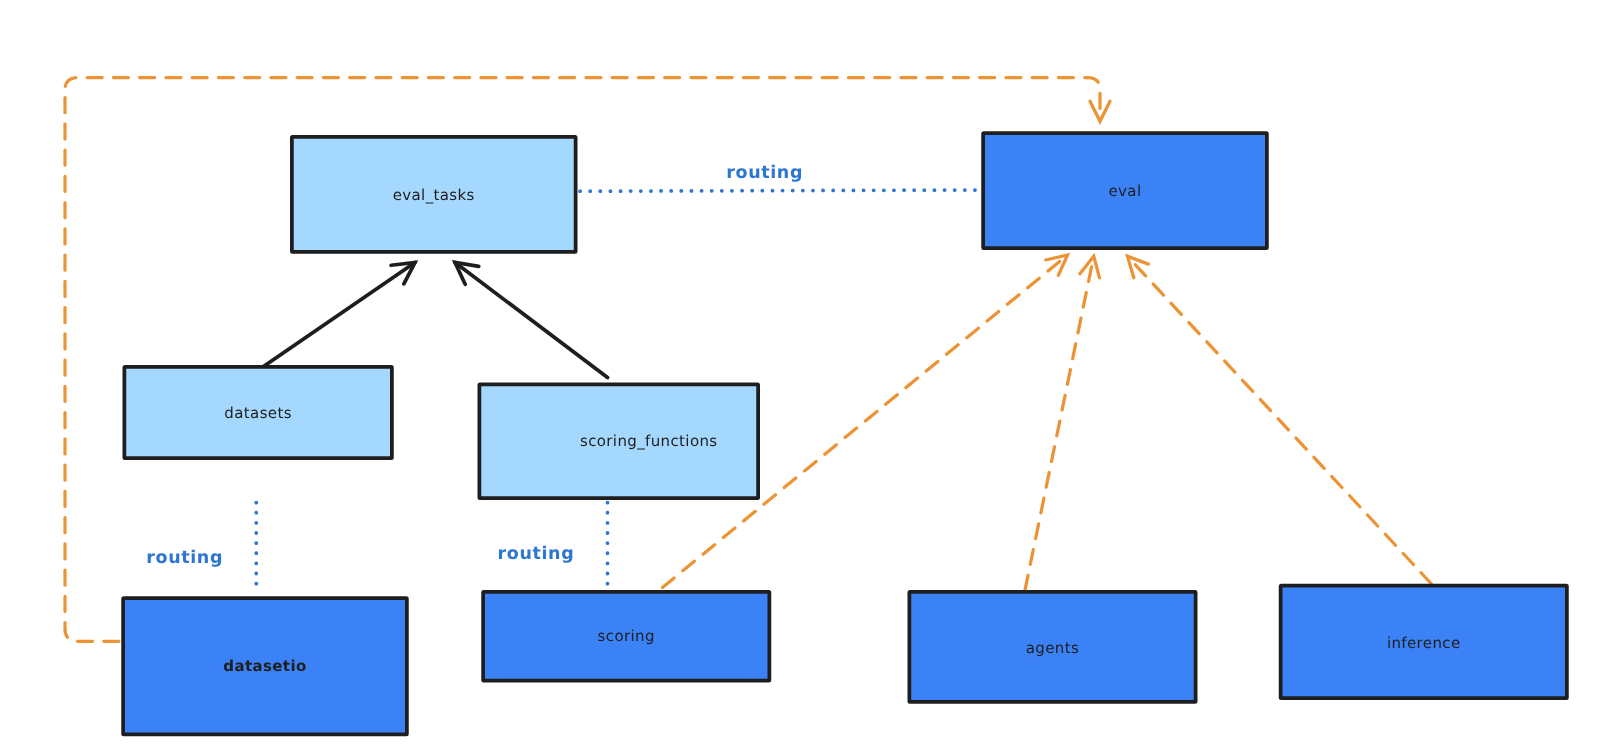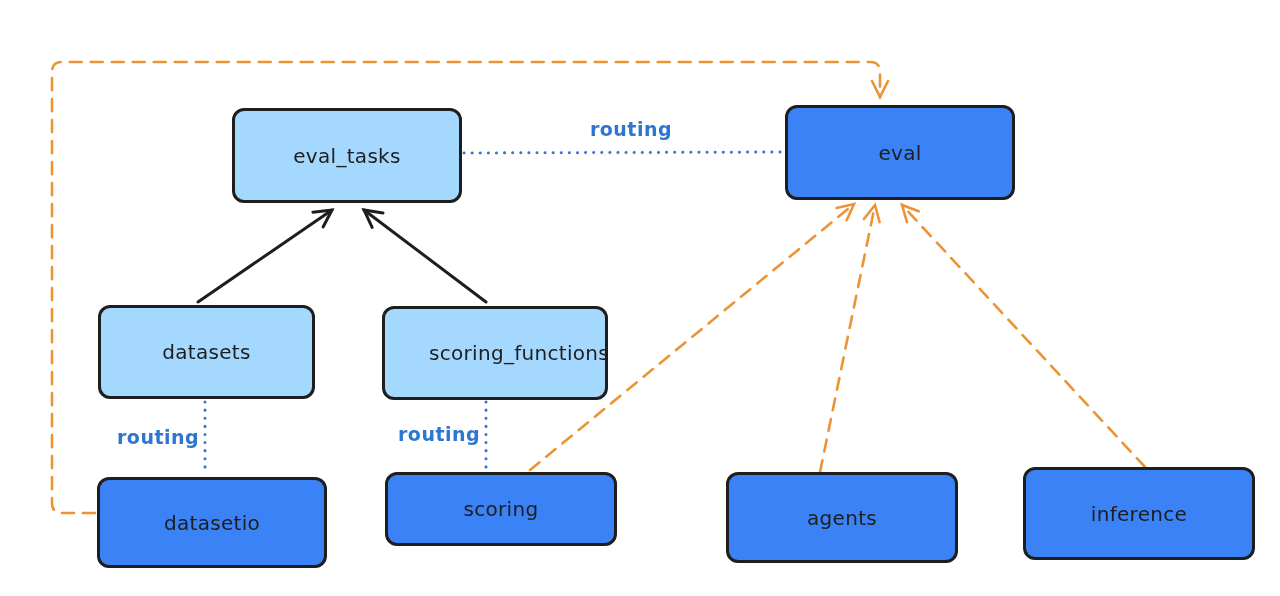--- a/index.html
+++ b/index.html
@@ -13,37 +13,38 @@
   }
   svg.edge-layer {
     position: absolute;
     left: 0; top: 0;
     width: 1280px; height: 596px;
   }
   .node {
     position: absolute;
     box-sizing: border-box;
     border: 3px solid #1e1e1e;
-    border-radius: 12px;
+    border-radius: 2px;
     display: flex;
     align-items: center;
     justify-content: center;
-    font-size: 20px;
+    font-size: 12px;
     color: #1e1e1e;
     letter-spacing: 0.3px;
   }
   .node.blue  { background: #a5d8ff; }
   .node.green { background: #3b82f6; }
   .edge-label {
     position: absolute;
     color: #2e76d2;
-    font-size: 19px;
+    font-size: 14px;
     font-weight: 600;
     letter-spacing: 0.5px;
-    text-align: center;
+    text-align: left;
+    margin-top: 12px;
   }
 </style>
 </head>
 <body>
 
 <div class="canvas">
 
   <svg class="edge-layer" viewBox="0 0 1280 596" xmlns="http://www.w3.org/2000/svg">
     <defs>
       <marker id="head-black" markerUnits="userSpaceOnUse" markerWidth="44" markerHeight="44" refX="0" refY="0" orient="auto" viewBox="-22 -22 44 44">
@@ -68,29 +69,29 @@
   </svg>
 
   <div class="node blue" style="left:232px;  top:108px; width:230px; height:95px;">
     <span>eval_tasks</span>
   </div>
 
   <div class="node green" style="left:785px;  top:105px; width:230px; height:95px;">
     <span>eval</span>
   </div>
 
-  <div class="node blue" style="left:98px;   top:305px; width:217px; height:94px;">
+  <div class="node blue" style="left:98px;   top:292px; width:217px; height:76px;">
     <span>datasets</span>
   </div>
 
   <div class="node blue" style="left:382px;  top:306px; width:226px; height:94px;padding-left:48px;">
     <span>scoring_functions</span>
   </div>
 
-  <div class="node green" style="left:97px;   top:477px; width:230px; height:91px;">
+  <div class="node green" style="left:97px;   top:477px; width:230px; height:112px;font-weight:bold;">
     <span>datasetio</span>
   </div>
 
   <div class="node green" style="left:385px;  top:472px; width:232px; height:74px;">
     <span>scoring</span>
   </div>
 
   <div class="node green" style="left:710px;  top:472px; width:232px; height:91px;margin-left:16px;">
     <span>agents</span>
   </div>

